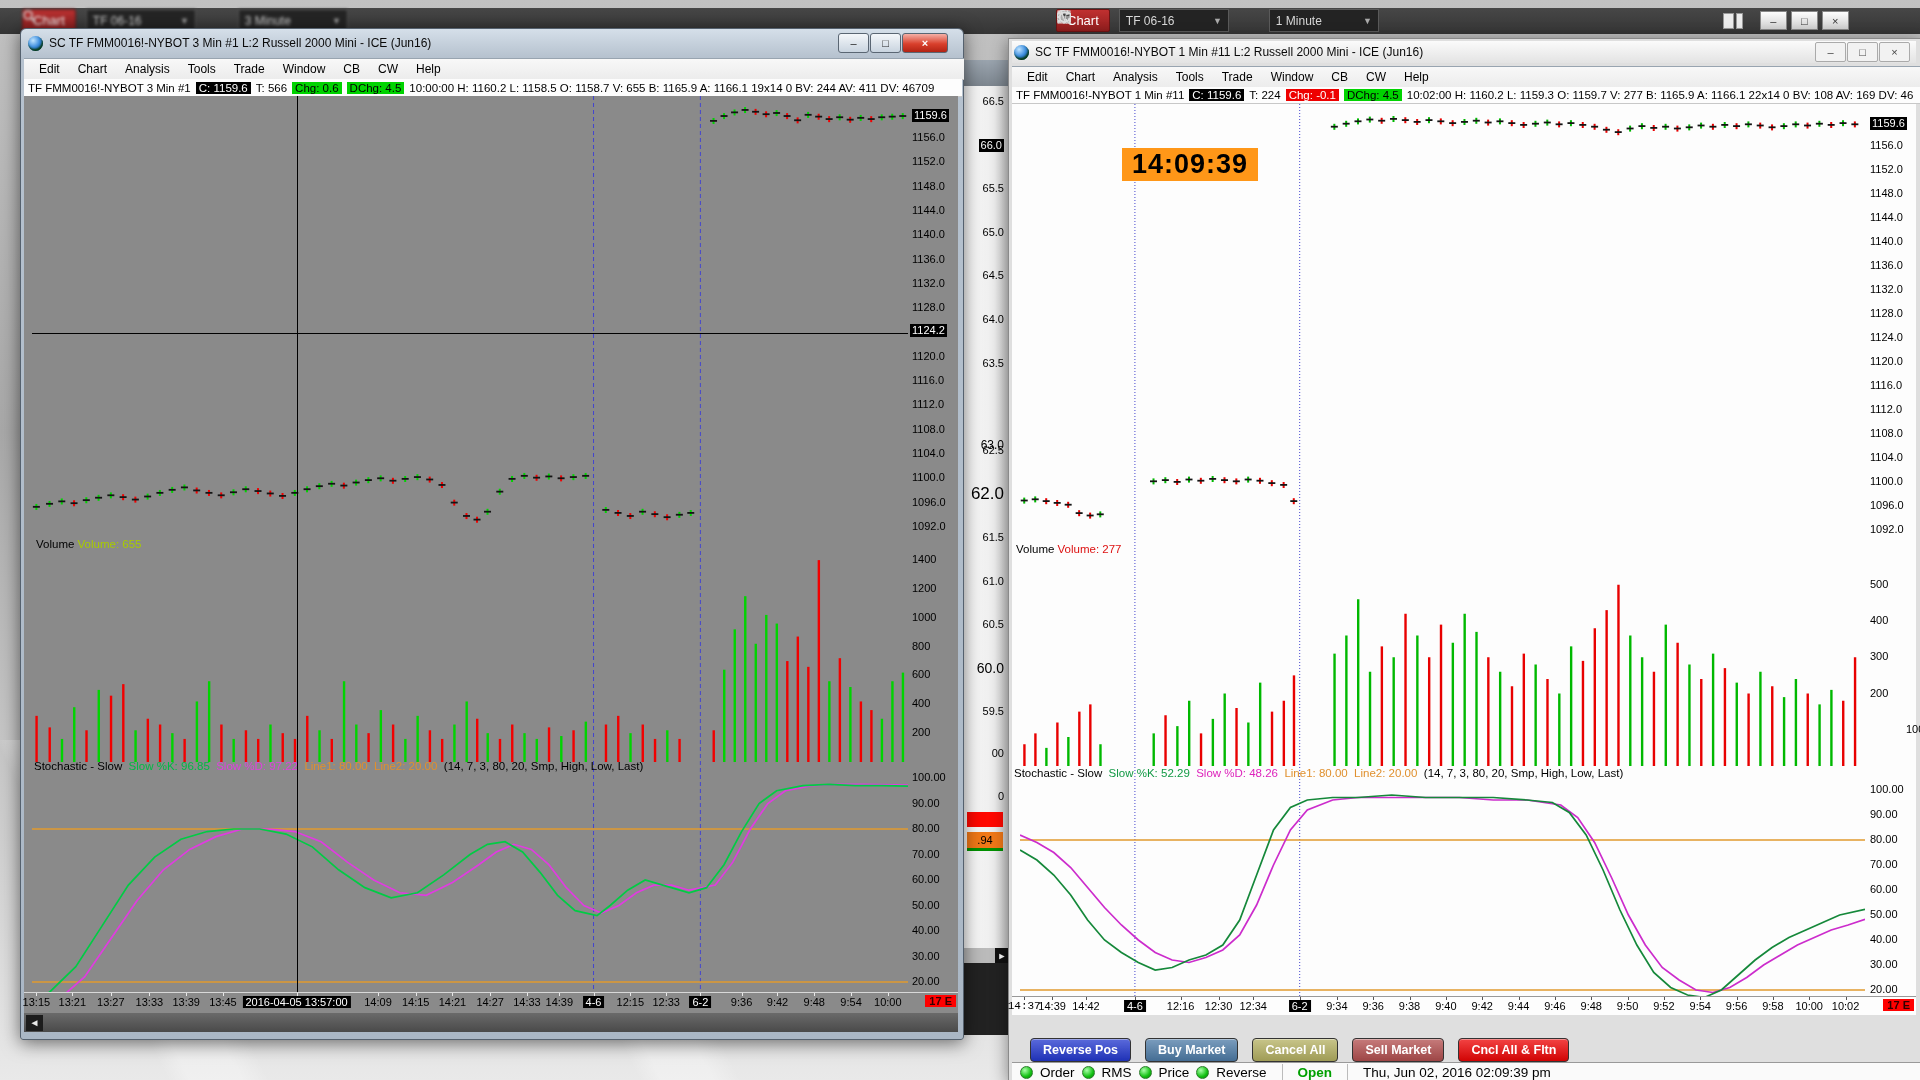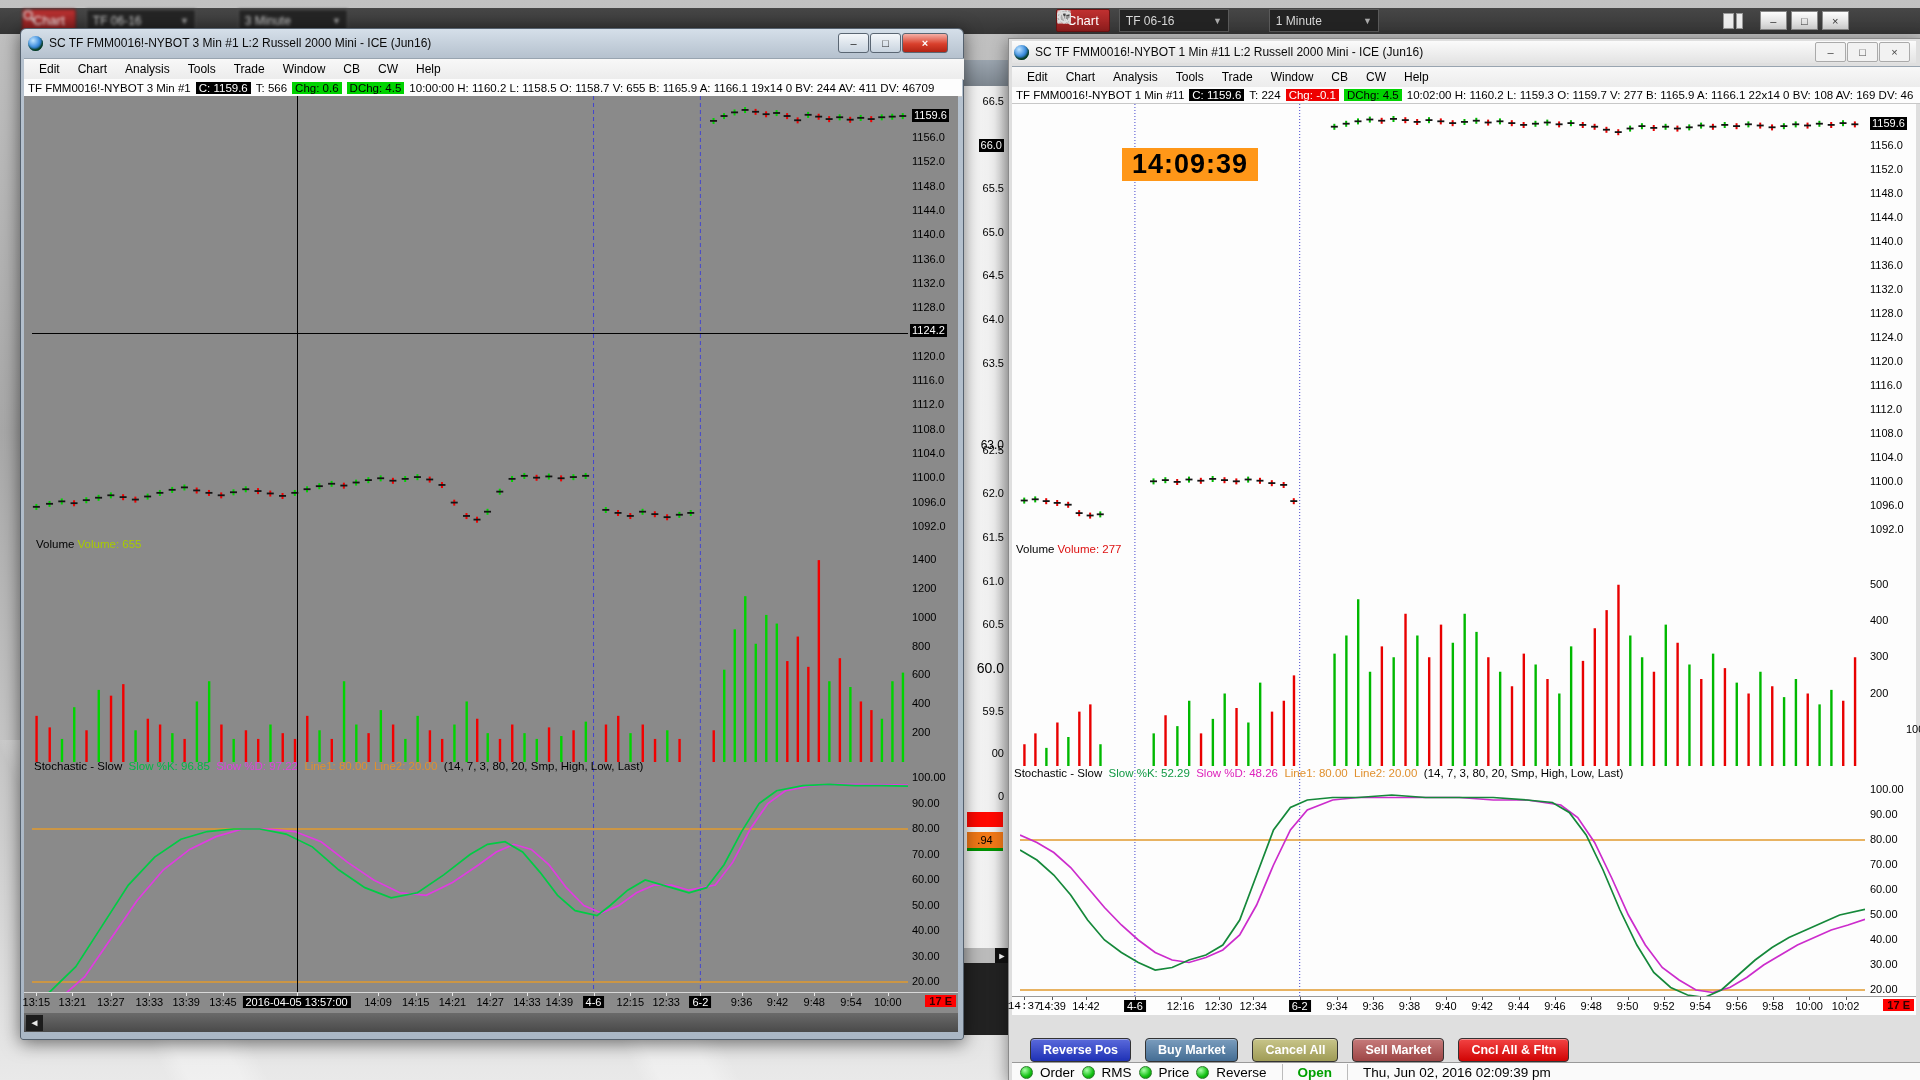--- a/index.html
+++ b/index.html
@@ -231,21 +231,21 @@
     </div>
 <div class="sclbl" style="right: 5px; top: 35px; font-size: 11px;">66.5</div>
     <div class="sclbl hl" style="right: 5px; top: 78.6px; font-size: 11px;">66.0</div>
     <div class="sclbl" style="right: 5px; top: 122.2px; font-size: 11px;">65.5</div>
     <div class="sclbl" style="right: 5px; top: 165.8px; font-size: 11px;">65.0</div>
     <div class="sclbl" style="right: 5px; top: 209.4px; font-size: 11px;">64.5</div>
     <div class="sclbl" style="right: 5px; top: 253px; font-size: 11px;">64.0</div>
     <div class="sclbl" style="right: 5px; top: 296.6px; font-size: 11px;">63.5</div>
     <div class="sclbl" style="right: 5px; top: 340.2px; font-size: 12px; margin-top: 39px;">63.0</div>
     <div class="sclbl" style="right: 5px; top: 383.8px; font-size: 11px;">62.5</div>
-    <div class="sclbl" style="right: 5px; top: 427.4px; font-size: 11px;">62.0</div>
+    <div class="sclbl" style="right: 5px; top: 427.4px; font-size: 17px;">62.0</div>
     <div class="sclbl" style="right: 5px; top: 471px; font-size: 11px;">61.5</div>
     <div class="sclbl" style="right: 5px; top: 514.6px; font-size: 11px;">61.0</div>
     <div class="sclbl" style="right: 5px; top: 558.2px; font-size: 11px;">60.5</div>
     <div class="sclbl" style="right: 5px; top: 601.8px; font-size: 14px;">60.0</div>
     <div class="sclbl" style="right: 5px; top: 645.4px; font-size: 11px;">59.5</div>
     <div class="sclbl" style="right: 5px; top: 687px; font-size: 11px;">00</div>
     <div class="sclbl" style="right: 5px; top: 730px; font-size: 11px;">0</div>
     <div class="redblk" style="top: 752px;"></div>
     <div class="orgblk" style="top: 772px;">.94</div>
   </div>

